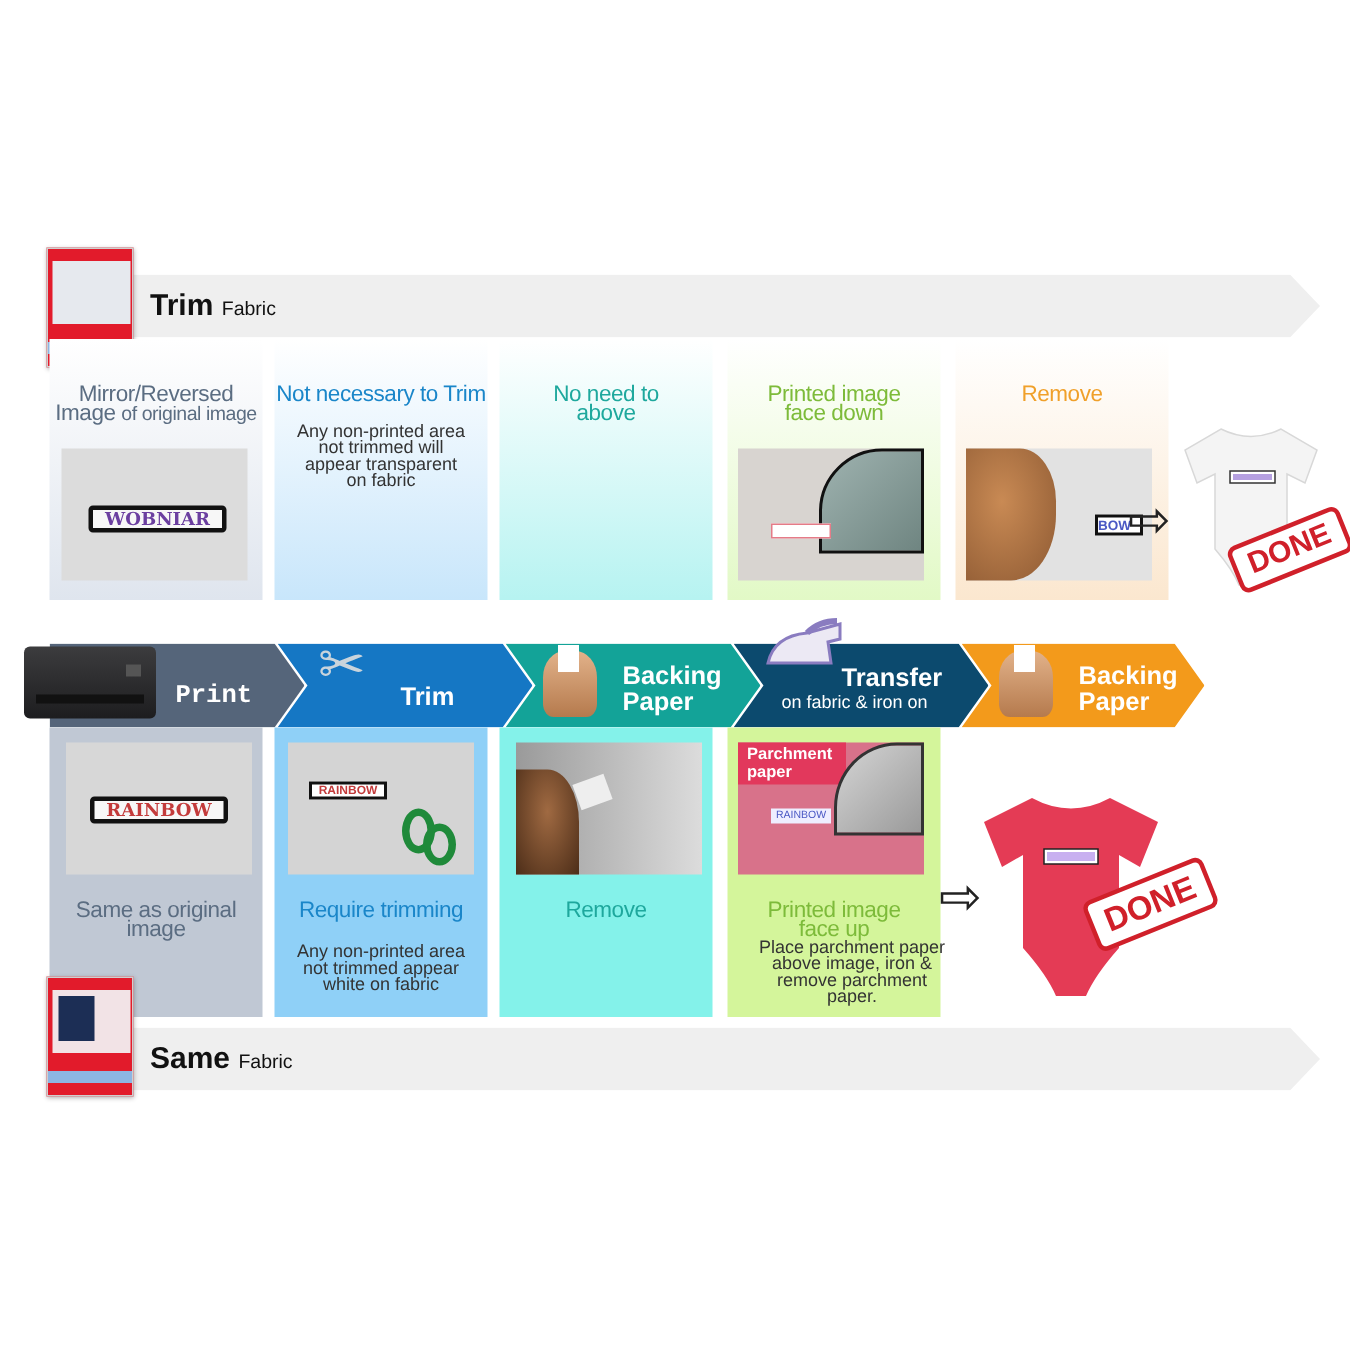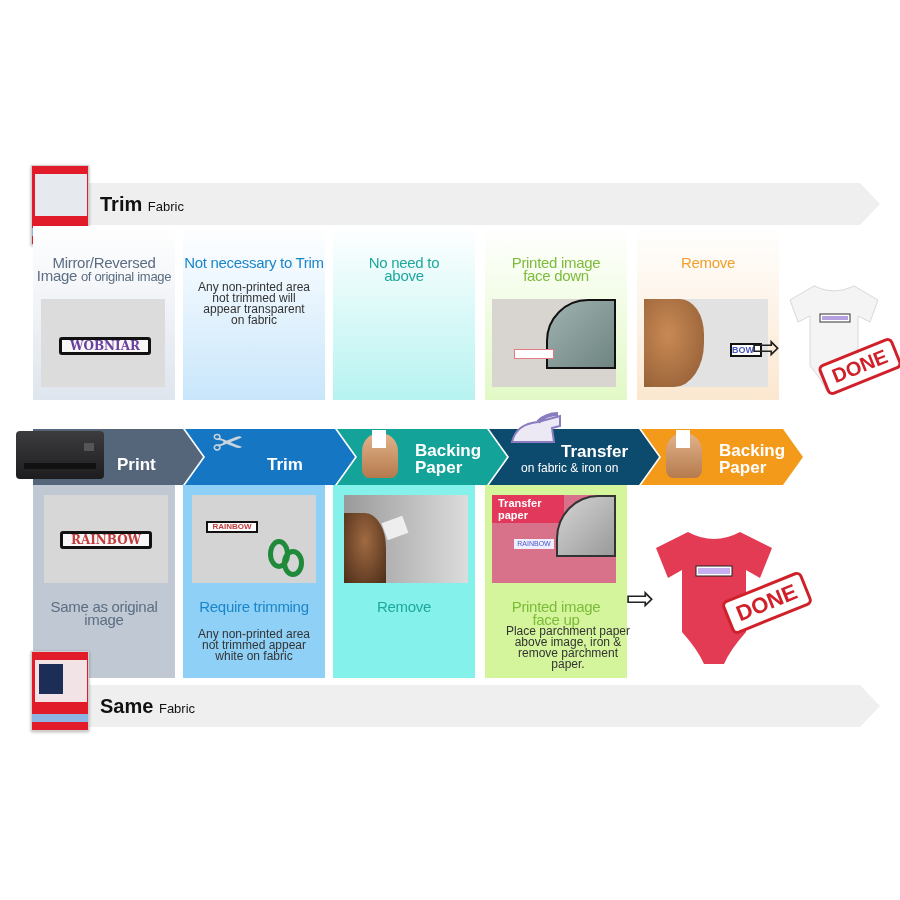--- a/index.html
+++ b/index.html
@@ -86,21 +86,21 @@
 <div class="abs" style="left:786px; top:282px; width:96px; height:112px;">
   <svg width="96" height="112" viewBox="0 0 96 112">
     <path d="M28 4 Q48 14 68 4 L92 18 L84 40 L72 34 L72 84 Q60 98 56 108 L40 108 Q36 98 24 84 L24 34 L12 40 L4 18 Z" fill="#f4f4f4" stroke="#d8d8d8"></path>
     <rect x="34" y="32" width="30" height="8" fill="#fff" stroke="#333"></rect>
     <rect x="36" y="34" width="26" height="4" fill="#b5a0e0"></rect>
   </svg>
 </div>
 <div class="arrow-right" style="left:752px; top:327px;">⇨</div>
 <div class="done-stamp" style="left:820px; top:350px;">DONE</div>
 
-<div class="chev" style="left:33px; width:170px; background:#55657a; clip-path:polygon(0 0,150px 0,170px 50%,150px 100%,0 100%);">
+<div class="chev" style="left:33px; width:170px; background:#55657a; clip-path:polygon(0 0,150px 0,170px 50%,150px 100%,0 100%);font-family:Liberation Mono, monospace;">
   <div class="chev-text" style="left:84px; top:27px;">Print</div>
 </div>
 <div class="abs" style="left:16px; top:431px; width:88px; height:48px; background:linear-gradient(#3c3c3e,#1d1d1f); border-radius:4px;">
   <div style="position:absolute; left:8px; top:32px; width:72px; height:6px; background:#111;"></div>
   <div style="position:absolute; right:10px; top:12px; width:10px; height:8px; background:#555;"></div>
 </div>
 
 <div class="chev" style="left:185px; width:170px; background:#1577c4; clip-path:polygon(0 0,150px 0,170px 50%,150px 100%,0 100%,20px 50%);">
   <div class="chev-text" style="left:82px; top:27px;">Trim</div>
 </div>
@@ -151,21 +151,21 @@
 <div class="col bot" style="left:333px; background:#84f2ea;">
   <div class="photo" style="top:10px; left:11px; background:linear-gradient(90deg,#9a9a9a,#dcdcdc);">
     <div style="position:absolute; left:0; top:18px; width:42px; height:70px; background:radial-gradient(ellipse at 50% 40%,#a06a42,#4c2d18); border-radius:0 50% 0 0;"></div>
     <div style="position:absolute; left:40px; top:24px; width:22px; height:18px; background:#eee; transform:rotate(-20deg);"></div>
   </div>
   <div class="title" style="top:115px; color:#1ea89d;">Remove</div>
 </div>
 
 <div class="col bot" style="left:485px; background:#d4f59b;">
   <div class="photo" style="top:10px; left:7px; background:#d8728a;">
-    <div style="position:absolute; left:0; top:0; width:72px; height:28px; background:#e2385c; color:#fff; font-size:11px; font-weight:bold; line-height:12px; padding:2px 6px;">Transfer paper</div>
+    <div style="position:absolute; left:0; top:0; width:72px; height:28px; background:#e2385c; color:#fff; font-size:11px; font-weight:bold; line-height:12px; padding:2px 6px;">Parchment paper</div>
     <div style="position:absolute; right:0; top:0; width:60px; height:62px; background:linear-gradient(135deg,#d5d5d5,#9a9a9a); border:2px solid #333; border-radius:70% 0 0 0;"></div>
     <div style="position:absolute; left:22px; top:44px; width:40px; height:10px; background:#eef; font-size:7px; line-height:10px; color:#4a58c4; text-align:center;">RAINBOW</div>
   </div>
   <div class="title" style="top:115px; padding:0 18px; color:#7dbb3a;">Printed image face up</div>
   <div class="sub" style="top:141px; padding:0 4px;margin-left:12px;">Place parchment paper above image, iron &amp; remove parchment paper.</div>
 </div>
 
 <div class="arrow-right" style="left:626px; top:578px;">⇨</div>
 <div class="abs" style="left:652px; top:528px; width:124px; height:140px;">
   <svg width="124" height="140" viewBox="0 0 124 140">

